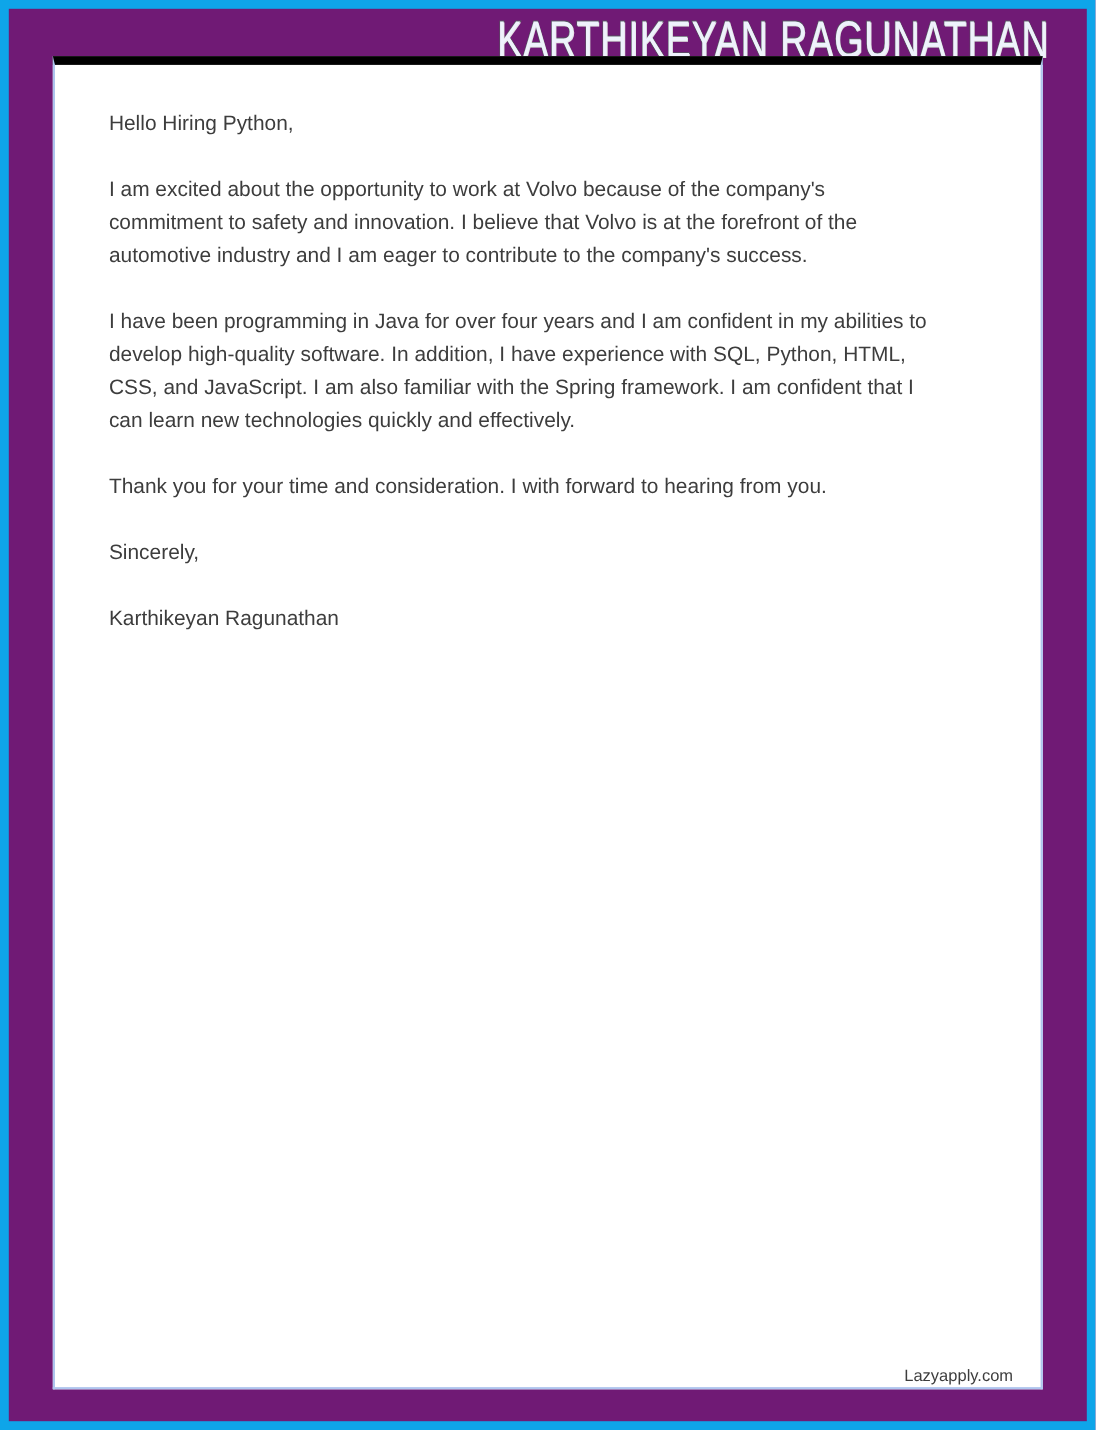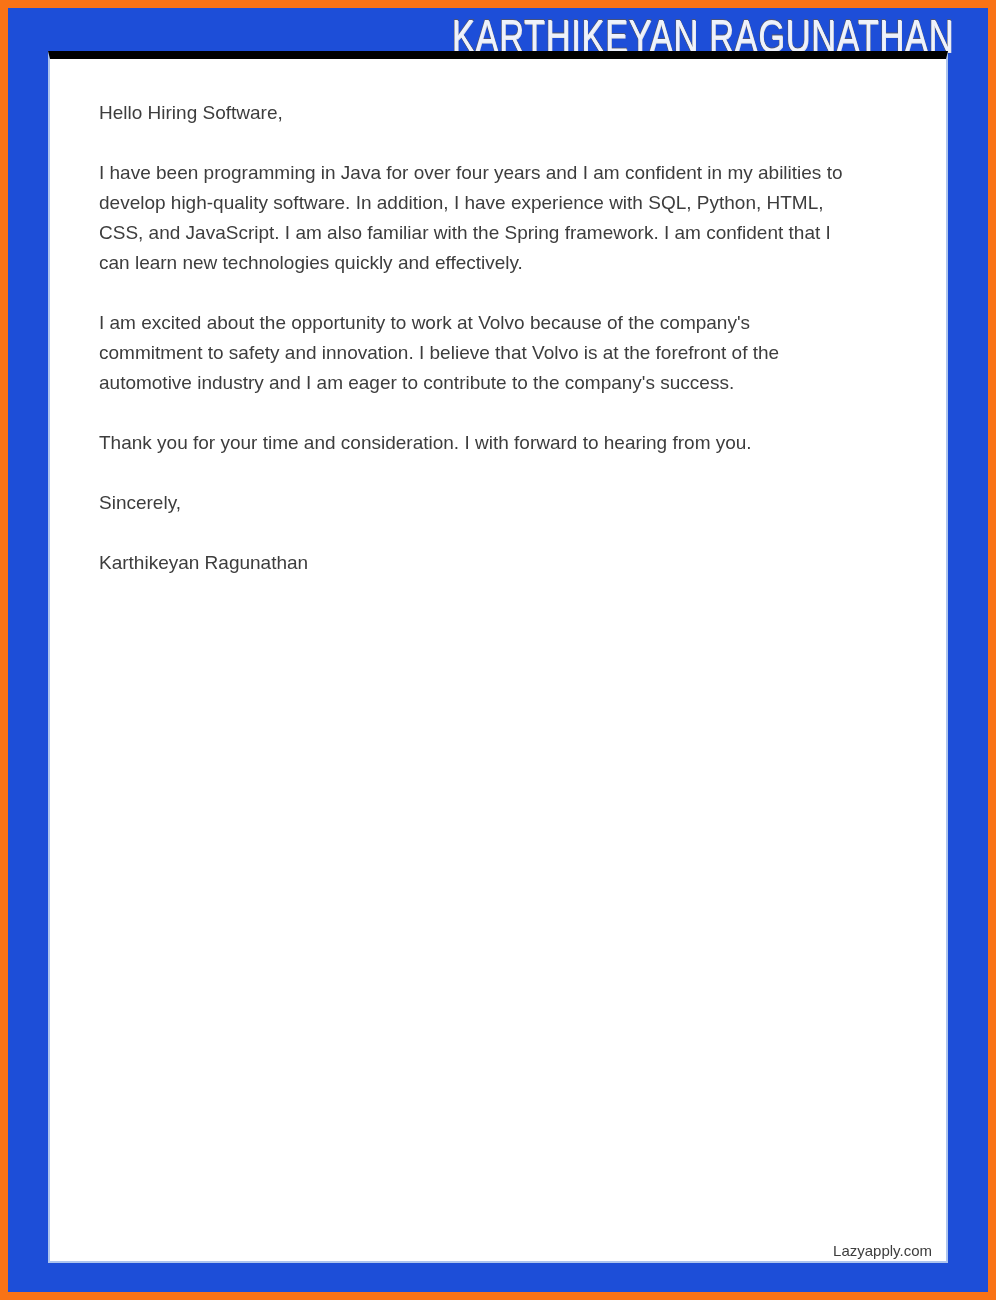--- a/index.html
+++ b/index.html
@@ -6,22 +6,22 @@
     margin: 0;
     padding: 0;
     background: #ffffff;
     font-family: "Liberation Sans", "DejaVu Sans", sans-serif;
   }
   .canvas {
     position: relative;
     width: 996px;
     height: 1300px;
     box-sizing: border-box;
-    border: 8px solid #f97316;
-    background: #1d4ed8;
+    border: 8px solid #0ea5e9;
+    background: #701a75;
     overflow: hidden;
   }
   
   .header-name {
     position: absolute;
     top: 5px;
     right: 34px;
     height: 46px;
     line-height: 46px;
     font-size: 47px;
@@ -58,47 +58,47 @@
     white-space: pre-line;
     max-width: 810px;
   }
   .page p.greeting { margin-top: 0; }
   .page p.date {
     margin-top: 10px;
     color: #1e88f8;
   }
   .footer-brand {
     position: absolute;
-    right: 14px;
+    right: 25px;
     bottom: 1px;
     font-size: 15px;
     line-height: 18px;
     color: #3d3d3d;
   }
 </style>
 </head>
 <body>
 
 <div class="canvas">
 
   <div class="header-name">KARTHIKEYAN RAGUNATHAN</div>
 
   <div class="page">
 
-    <p class="greeting">Hello Hiring Software,</p>
+    <p class="greeting">Hello Hiring Python,</p>
 
+
+    <p>I am excited about the opportunity to work at Volvo because of the company's
+commitment to safety and innovation. I believe that Volvo is at the forefront of the
+automotive industry and I am eager to contribute to the company's success.</p>
 
     <p>I have been programming in Java for over four years and I am confident in my abilities to
 develop high-quality software. In addition, I have experience with SQL, Python, HTML,
 CSS, and JavaScript. I am also familiar with the Spring framework. I am confident that I
 can learn new technologies quickly and effectively.</p>
-
-    <p>I am excited about the opportunity to work at Volvo because of the company's
-commitment to safety and innovation. I believe that Volvo is at the forefront of the
-automotive industry and I am eager to contribute to the company's success.</p>
 
     <p>Thank you for your time and consideration. I with forward to hearing from you.</p>
 
     <p>Sincerely,</p>
 
     <p>Karthikeyan Ragunathan</p>
 
 
     <div class="footer-brand">Lazyapply.com</div>
 

